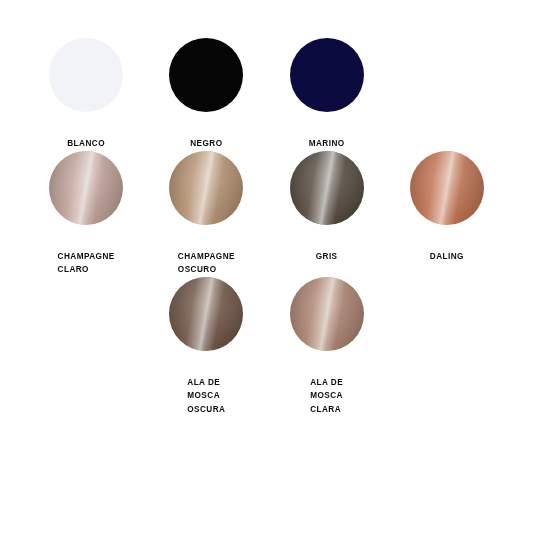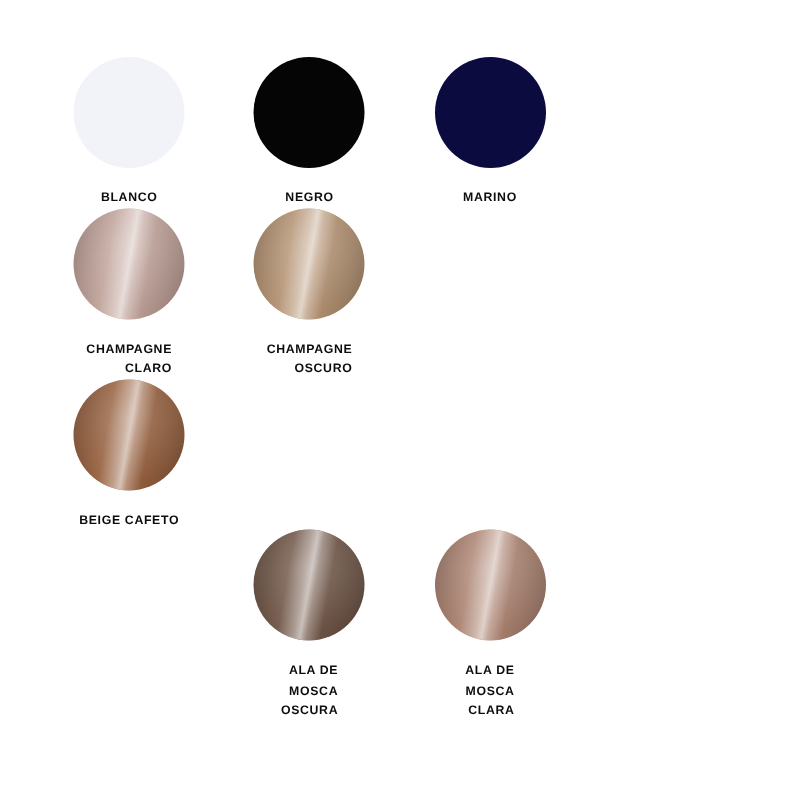--- a/index.html
+++ b/index.html
@@ -77,27 +77,27 @@
     position: absolute;
     inset: 0;
     border-radius: 50%;
     background:
       radial-gradient(ellipse 120% 95% at 48% 34%,
         rgba(255,255,255,0.18) 0%,
         rgba(255,255,255,0.00) 62%);
   }
 
   .swatch-label {
-    margin-top: 13px;
+    margin-top: 25px;
     font-size: 8.2px;
     font-weight: bold;
     letter-spacing: 0.45px;
     line-height: 13.5px;
     color: #0d0d0d;
-    text-align: right;
+    text-align: left;
     text-transform: uppercase;
     white-space: pre-line;
   }
 </style>
 </head>
 <body>
 
 <div id="swatch-board">
     <div class="swatch-row">
       <div class="swatch-cell">
@@ -132,29 +132,36 @@
 CLARO</div>
       </div>
       <div class="swatch-cell">
         <div class="swatch-disc has-sheen" style="background: rgb(179, 145, 113);">
           <div class="sheen"></div>
           <div class="sheen2"></div>
         </div>
         <div class="swatch-label">CHAMPAGNE
 OSCURO</div>
       </div>
-    </div>
-    <div class="swatch-row">
       <div class="swatch-cell">
-        <div class="swatch-disc has-sheen" style="background: rgb(150, 96, 62);">
+        <div class="swatch-disc has-sheen" style="background: rgb(85, 74, 63);">
           <div class="sheen"></div>
           <div class="sheen2"></div>
         </div>
-        <div class="swatch-label">BEIGE CAFETO</div>
+        <div class="swatch-label">GRIS</div>
       </div>
+      <div class="swatch-cell">
+        <div class="swatch-disc has-sheen" style="background: rgb(191, 114, 81);">
+          <div class="sheen"></div>
+          <div class="sheen2"></div>
+        </div>
+        <div class="swatch-label">DALING</div>
+      </div>
+    </div>
+    <div class="swatch-row">
     </div>
     <div class="swatch-row">
       <div class="swatch-cell empty-cell">
         <div class="swatch-disc">
           <div class="sheen2"></div>
         </div>
         <div class="swatch-label"></div>
       </div>
       <div class="swatch-cell">
         <div class="swatch-disc has-sheen" style="background: rgb(111, 85, 70);">

